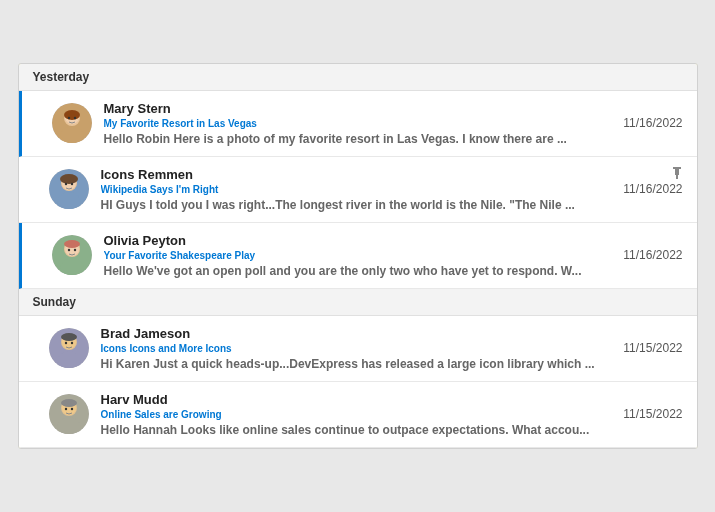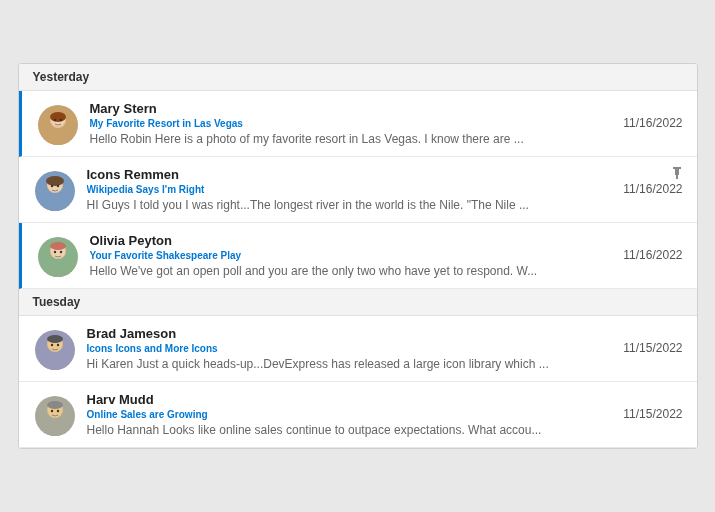--- a/index.html
+++ b/index.html
@@ -23,22 +23,22 @@
     .section-header {
       background: #f3f3f3;
       border-bottom: 1px solid #e0e0e0;
       padding: 6px 14px;
       font-weight: 700;
       font-size: 12px;
       color: #333;
     }
     .email-item {
       display: flex;
-      align-items: center;
-      padding: 10px 14px 10px 16px;
+      align-items: flex-start;
+      padding: 10px 14px 10px 30px;
       border-bottom: 1px solid #e8e8e8;
       position: relative;
       cursor: pointer;
       background: #fff;
     }
     .email-item.highlighted {
       border-left: 3px solid #0078d4;
     }
     .avatar {
       width: 40px;
@@ -76,20 +76,21 @@
       color: #555;
       flex-shrink: 0;
     }
     .email-preview {
       font-size: 12px;
       color: #666;
       margin-top: 2px;
       white-space: nowrap;
       overflow: hidden;
       text-overflow: ellipsis;
+      font-weight: bold;
     }
     .pin-icon {
       position: absolute;
       top: 10px;
       right: 14px;
       color: #888;
       font-size: 12px;
     }
     .email-subject-row {
       display: flex;
@@ -181,21 +182,21 @@
         <div class="email-top-row">
           <span class="sender-name">Olivia Peyton</span>
         </div>
         <div class="email-subject-row">
           <span class="subject-text">Your Favorite Shakespeare Play</span>
           <span class="email-date">11/16/2022</span>
         </div>
         <div class="email-preview">Hello   We've got an open poll and you are the only two who have yet to respond. W...</div>
       </div>
     </div>
-    <div class="section-header">Tuesday</div>
+    <div class="section-header">Sunday</div>
     <div class="email-item">
       <div class="avatar">
         <svg viewBox="0 0 40 40" xmlns="http://www.w3.org/2000/svg">
     <circle cx="20" cy="20" r="20" fill="#9898b8"></circle>
     <circle cx="20" cy="14" r="8" fill="#e0c090"></circle>
     <circle cx="20" cy="35" r="12" fill="#9898b8"></circle>
     <circle cx="20" cy="14" r="7" fill="#eec88a"></circle>
     <ellipse cx="20" cy="9" rx="8" ry="4" fill="#555"></ellipse>
     <circle cx="17" cy="15" r="1.2" fill="#333"></circle>
     <circle cx="23" cy="15" r="1.2" fill="#333"></circle>

